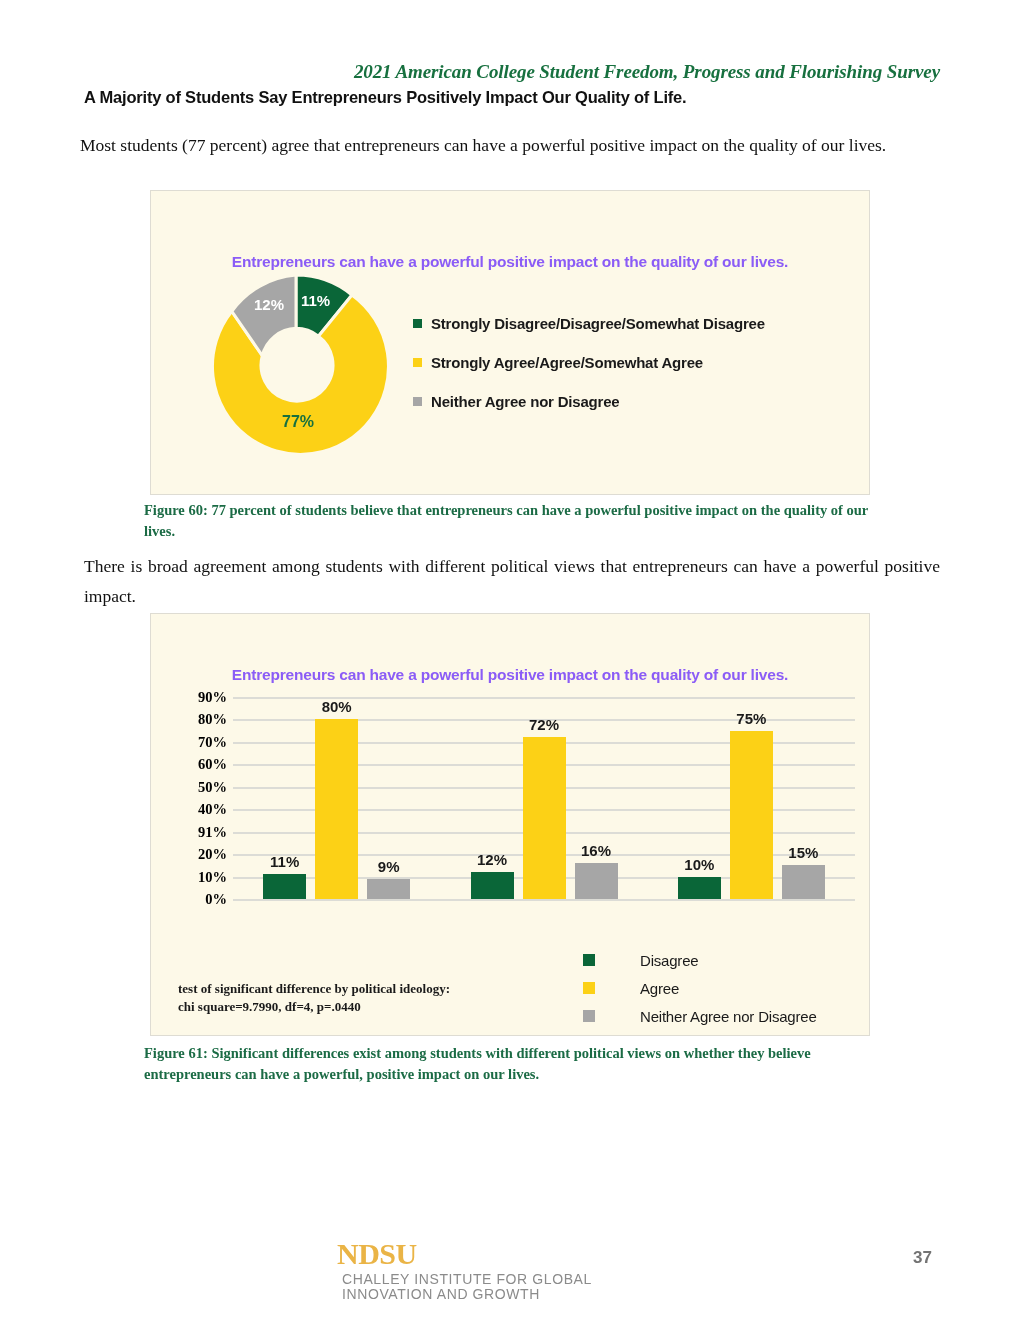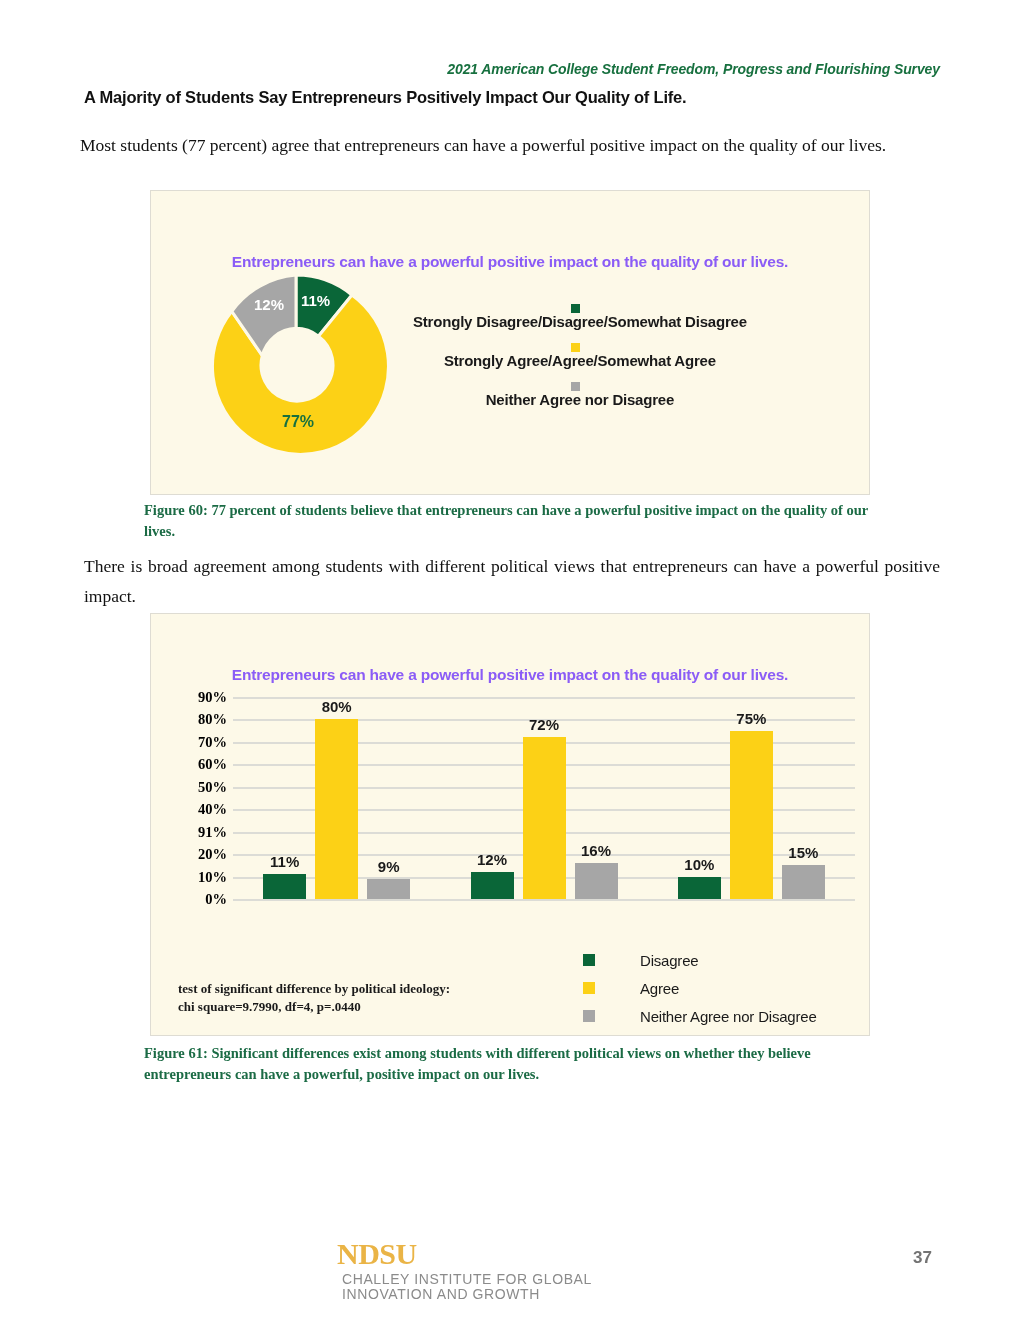--- a/index.html
+++ b/index.html
@@ -14,24 +14,24 @@
     font-family: "Liberation Serif", serif;
     color: #000;
     overflow: hidden;
   }
 
   
   .running-head {
     position: absolute;
     top: 61px;
     right: 80px;
-    font-family: Liberation Sans, sans-serif;
+    font-family: Liberation Serif, serif;
     font-style: italic;
     font-weight: bold;
-    font-size: 14px;
+    font-size: 19px;
     color: #17703f;
     letter-spacing: -0.1px;
     white-space: nowrap;
   }
 
   .section-heading {
     position: absolute;
     top: 88px;
     left: 84px;
     width: 860px;
@@ -101,21 +101,20 @@
 
   #donut-legend {
     position: absolute;
     top: 113px;
     left: 262px;
   }
   .legend-row {
     display: flex;
     align-items: center;
     height: 39px;
-    flex-direction: column;
   }
   .legend-swatch {
     width: 9px;
     height: 9px;
     margin-right: 9px;
     flex: 0 0 auto;
   }
   .legend-text {
     font-family: "Liberation Sans", sans-serif;
     font-weight: bold;

